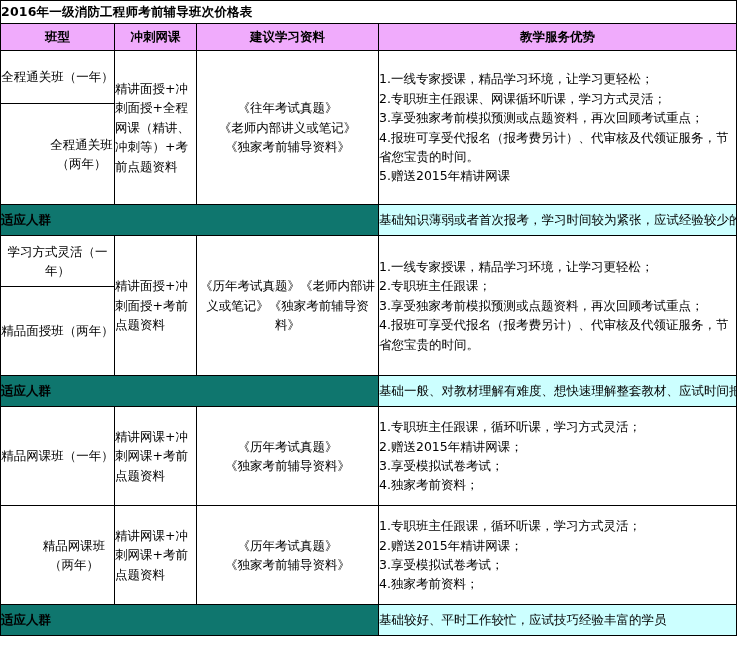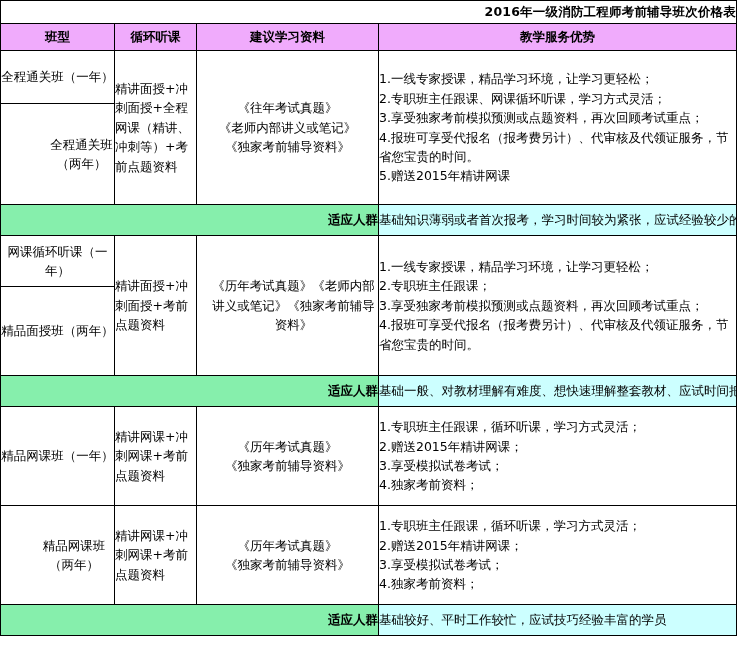--- a/index.html
+++ b/index.html
@@ -39,21 +39,21 @@
   }
   
   col.c-type  { width: 114px; }
   col.c-mod   { width: 82px; }
   col.c-mat   { width: 182px; }
   col.c-adv   { width: 358px; }
 
   
   td.title-cell {
     height: 22px;
-    text-align: right;
+    text-align: left;
     font-size: 16.5px;
     font-weight: bold;
     letter-spacing: 0.2px;
     color: #000000;
     background: #ffffff;
     padding: 0 2px;
     white-space: nowrap;
   }
   
   td.head-cell {
@@ -93,22 +93,22 @@
     text-align: left;
     vertical-align: middle;
     padding: 4px 4px 4px 9px;
     font-size: 12.5px;
     line-height: 1.72;
   }
   td.adv-cell .adv-line { display: block; }
 
   
   td.aud-label {
-    background: #86efac;
-    text-align: right;
+    background: #0f766e;
+    text-align: left;
     font-weight: bold;
     font-size: 14px;
     height: 30px;
     padding: 0 2px;
     white-space: nowrap;
   }
   td.aud-text {
     background: #ccffff;
     text-align: left;
     font-size: 12.5px;
@@ -129,21 +129,21 @@
       <col class="c-adv">
     </colgroup>
     <tbody>
 
       <tr>
         <td class="title-cell" colspan="4">2016年一级消防工程师考前辅导班次价格表</td>
       </tr>
 
       <tr>
         <td class="head-cell">班型</td>
-        <td class="head-cell">循环听课</td>
+        <td class="head-cell">冲刺网课</td>
         <td class="head-cell">建议学习资料</td>
         <td class="head-cell">教学服务优势</td>
       </tr>
 
       <tr>
         <td class="type-cell" style="height:52px;">全程通关班（一年）</td>
         <td class="mod-cell" rowspan="2">精讲面授+冲刺面授+全程网课（精讲、冲刺等）+考前点题资料</td>
         <td class="mat-cell" rowspan="2">
           <span class="mat-line">《往年考试真题》</span>
           <span class="mat-line">《老师内部讲义或笔记》</span>
@@ -159,23 +159,23 @@
       </tr>
       <tr>
         <td class="type-cell" style="height:100px;padding-left:48px;">全程通关班（两年）</td>
       </tr>
       <tr>
         <td class="aud-label" colspan="3">适应人群</td>
         <td class="aud-text">基础知识薄弱或者首次报考，学习时间较为紧张，应试经验较少的学员。</td>
       </tr>
 
       <tr>
-        <td class="type-cell" style="height:50px;">网课循环听课（一年）</td>
+        <td class="type-cell" style="height:50px;">学习方式灵活（一年）</td>
         <td class="mod-cell" rowspan="2">精讲面授+冲刺面授+考前点题资料</td>
-        <td class="mat-cell flow" rowspan="2" style="padding-left:12px;padding-right:0;">《历年考试真题》《老师内部讲义或笔记》《独家考前辅导资料》</td>
+        <td class="mat-cell flow" rowspan="2" style="padding-left:0;padding-right:0;">《历年考试真题》《老师内部讲义或笔记》《独家考前辅导资料》</td>
         <td class="adv-cell" rowspan="2">
           <span class="adv-line">1.一线专家授课，精品学习环境，让学习更轻松；</span>
           <span class="adv-line">2.专职班主任跟课；</span>
           <span class="adv-line">3.享受独家考前模拟预测或点题资料，再次回顾考试重点；</span>
           <span class="adv-line">4.报班可享受代报名（报考费另计）、代审核及代领证服务，节省您宝贵的时间。</span>
         </td>
       </tr>
       <tr>
         <td class="type-cell" style="height:88px;">精品面授班（两年）</td>
       </tr>

